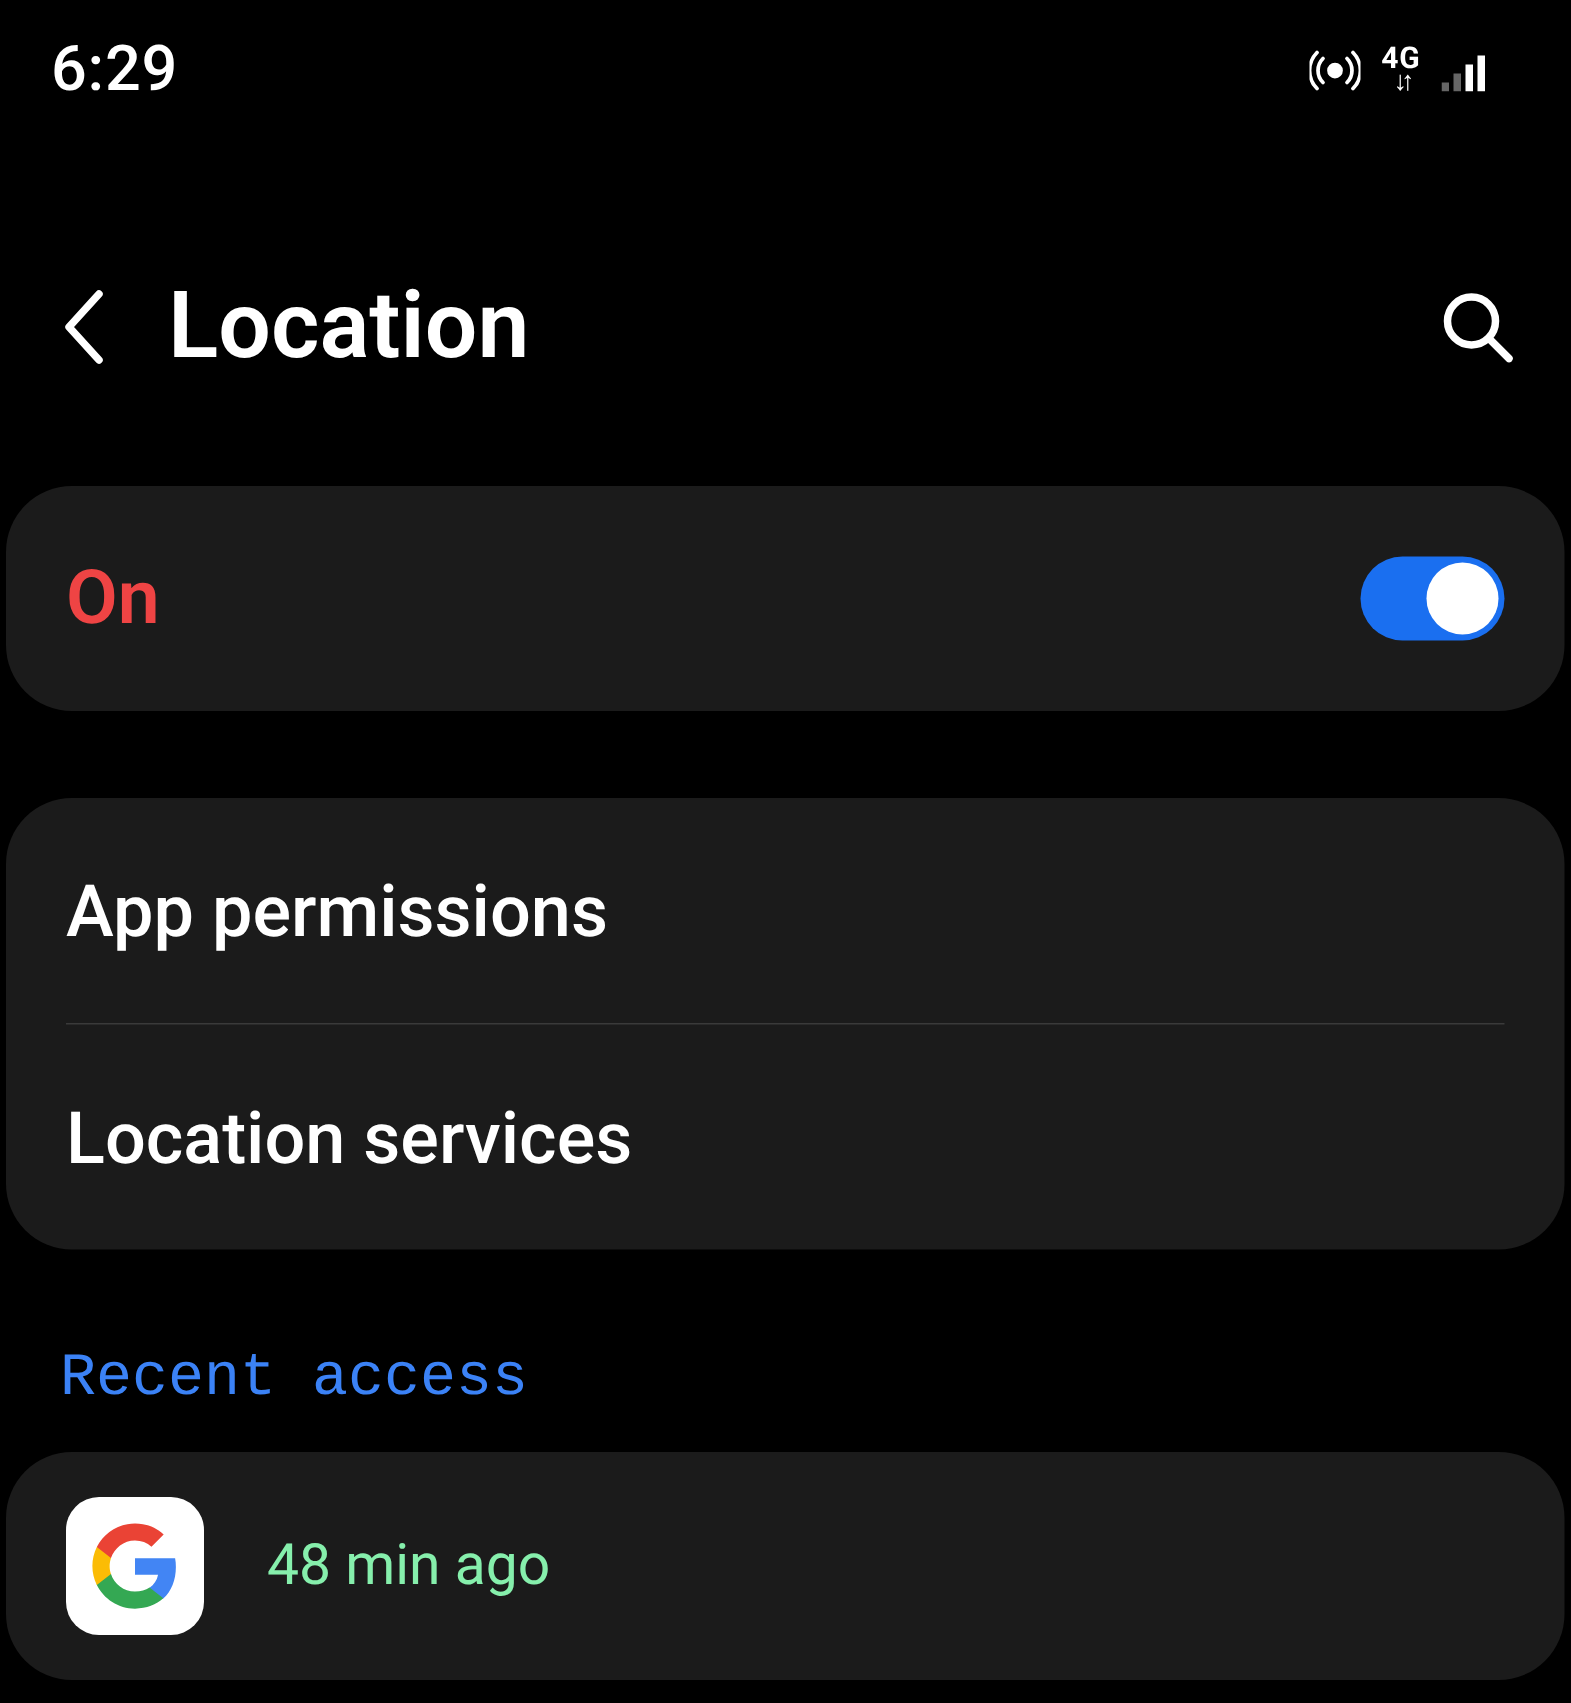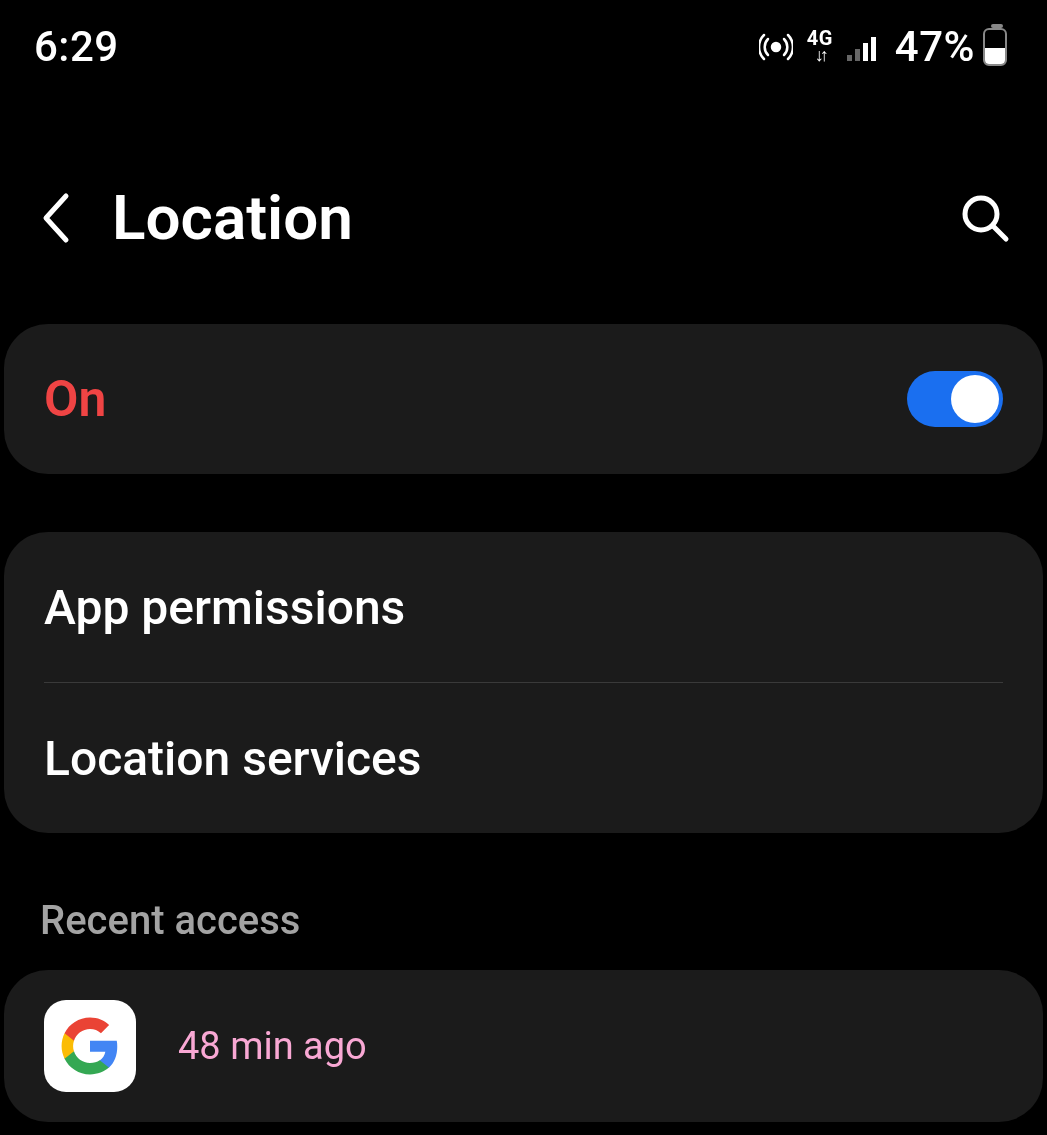--- a/index.html
+++ b/index.html
@@ -10,21 +10,21 @@
     color: #ffffff;
     font-family: -apple-system, BlinkMacSystemFont, "Segoe UI", Roboto, sans-serif;
     overflow: hidden;
   }
 
   
   .status-bar {
     display: flex;
     justify-content: space-between;
     align-items: center;
-    padding: 22px 40px 0 34px;
+    padding: 22px 52px 0 34px;
     font-size: 42px;
     font-weight: 500;
     letter-spacing: 0.5px;
   }
   .status-right {
     display: flex;
     align-items: center;
     gap: 14px;
   }
   .status-right svg { display: block; }
@@ -99,42 +99,43 @@
 
   
   .list-card { margin-top: 58px; }
   .list-card .divider {
     height: 1px; background: #3a3a3a;
     margin: 0 40px;
   }
 
   
   .section-heading {
-    color: #a3a3a3;
+    color: #3b82f6;
     font-size: 40px;
     font-weight: 500;
     padding: 64px 16px 26px 40px;
+    font-family: Liberation Mono, monospace;
   }
 
   
   .recent-card { margin: 0 4px; }
   .app-row {
     display: flex; align-items: center;
     gap: 42px;
     padding: 30px 40px;
   }
   .app-icon {
     width: 92px; height: 92px;
     background: #fff;
     border-radius: 22px;
     display: flex; align-items: center; justify-content: center;
   }
   .app-text { display: flex; flex-direction: column; gap: 8px; }
   .app-name { font-size: 44px; font-weight: 500; }
-  .app-time { font-size: 38px; color: #f9a8d4; }
+  .app-time { font-size: 38px; color: #86efac; }
 </style>
 </head>
 <body>
 
 <div class="status-bar">
   <span>6:29</span>
   <div class="status-right">
     <span>
       <svg width="34" height="34" viewBox="0 0 34 34" fill="none" stroke="#fff" stroke-width="2.5">
         <circle cx="17" cy="17" r="4" fill="#fff"></circle>
@@ -149,26 +150,20 @@
       <span class="arrows">↓↑</span>
     </span>
     <span>
       <svg width="34" height="28" viewBox="0 0 34 28">
         <rect x="0" y="22" width="5" height="6" fill="#666"></rect>
         <rect x="8" y="16" width="5" height="12" fill="#666"></rect>
         <rect x="16" y="10" width="5" height="18" fill="#fff"></rect>
         <rect x="24" y="4" width="5" height="24" fill="#fff"></rect>
       </svg>
     </span>
-    <div class="battery-wrap">
-      <span>47%</span>
-      <span class="battery">
-        <span class="battery-fill"></span>
-      </span>
-    </div>
   </div>
 </div>
 
 <div class="header">
   <button class="back-btn" aria-label="Back">
     <svg width="38" height="56" viewBox="0 0 38 56">
       <path d="M30 6 L10 28 L30 50" stroke="#fff" stroke-width="5" fill="none" stroke-linecap="round" stroke-linejoin="round"></path>
     </svg>
   </button>
   <h1 class="page-title">Location</h1>

